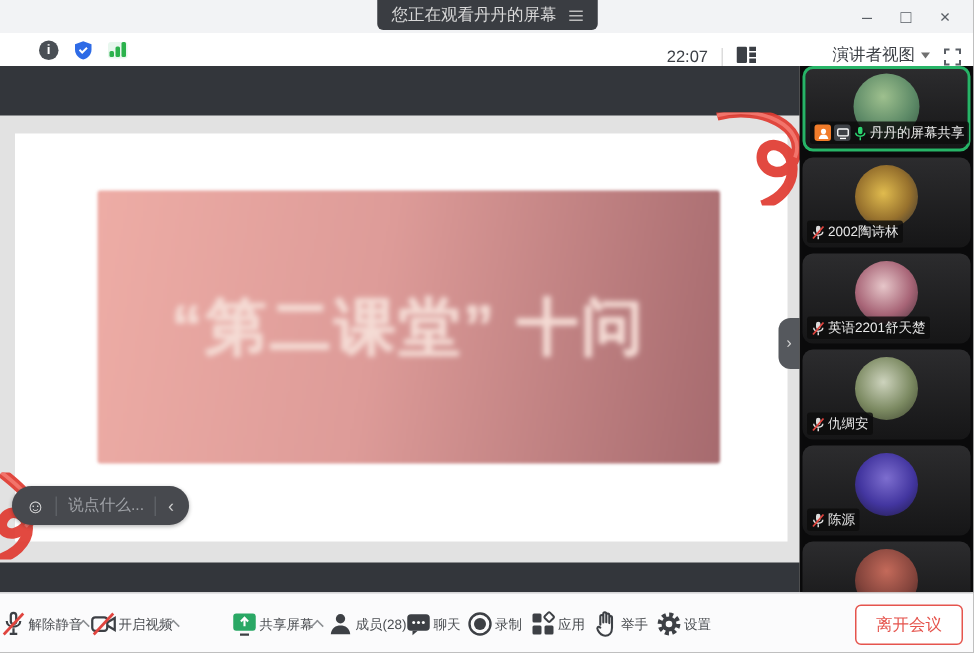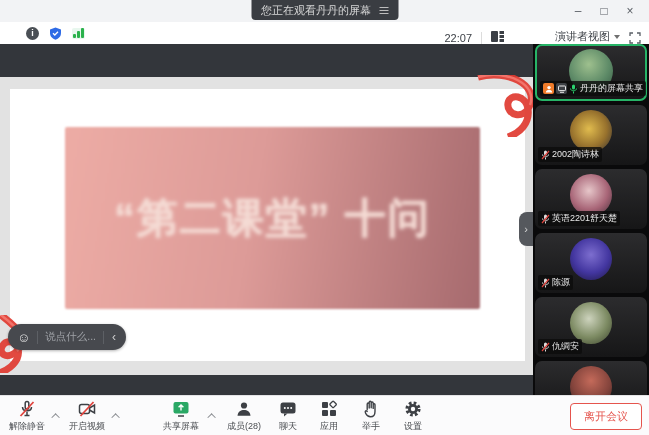--- a/index.html
+++ b/index.html
@@ -80,21 +80,21 @@
     position:absolute; left:3px; bottom:3px; max-width:106px; background:rgba(12,12,12,.82);
     border-radius:2px; padding:1px 3px; display:flex; align-items:center; gap:2px; overflow:hidden;
   }
   .plabel span { color:#e8e8e8; font-size:9px; white-space:nowrap; }
   .badge { width:11px; height:11px; border-radius:2px; display:flex; align-items:center; justify-content:center; flex-shrink:0; }
   .badge-presenter { background:#f07b2a; }
   .badge-share { background:#3e4146; }
   
   .toolbar { position:absolute; top:395px; left:0; width:649px; height:40px; background:#fbfbfc; border-top:1px solid #e4e4e6;
     display:flex; align-items:center; }
-  .tb-item { display:flex; flex-direction:column; align-items:center; justify-content:center; width:46px; height:38px; cursor:pointer; flex-shrink:0; }
+  .tb-item { display:flex; flex-direction:row; align-items:center; justify-content:center; width:46px; height:38px; cursor:pointer; flex-shrink:0; }
   .tb-item .lbl { font-size:9px; color:#4b4e52; margin-top:1px; white-space:nowrap; }
   .tb-caret { width:14px; height:38px; display:flex; align-items:center; justify-content:center; cursor:pointer; flex-shrink:0; }
   .caret-up { width:6px; height:6px; border-left:1.5px solid #8a8d91; border-top:1.5px solid #8a8d91; transform:rotate(45deg) translateY(2px); }
   .leave-btn {
     position:absolute; right:7px; top:7px; padding:5px 13px; background:#fff; border:1px solid #e5544d;
     color:#e5544d; font-size:11px; border-radius:4px; cursor:pointer; white-space:nowrap;
   }
   svg { display:block; }
 </style>
 </head>
@@ -244,46 +244,46 @@
               <path d="M1.5 4.5 C1.5 7.5 7.5 7.5 7.5 4.5" fill="none" stroke="#dcdcdc" stroke-width="1"></path>
               <path d="M4.5 7.5 V9.5" stroke="#dcdcdc" stroke-width="1"></path>
               <path d="M1 9 L8 1" stroke="#e0443e" stroke-width="1.2"></path>
             </svg>
         </span>
         <span>英语2201舒天楚</span>
       </div>
     </div>
 
     <div class="tile t">
-      <div class="avatar" style="background: radial-gradient(circle at 50% 40%, rgb(125, 110, 207) 0%, rgb(67, 54, 160) 55%, rgb(29, 24, 64) 100%);"></div>
+      <div class="avatar" style="background: radial-gradient(circle at 45% 40%, rgb(205, 211, 189) 0%, rgb(124, 138, 98) 55%, rgb(57, 64, 44) 100%);"></div>
       <div class="plabel">
         <span>
           <svg width="9" height="10" viewBox="0 0 9 10">
               <rect x="3" y="0.5" width="3" height="5" rx="1.5" fill="#dcdcdc"></rect>
               <path d="M1.5 4.5 C1.5 7.5 7.5 7.5 7.5 4.5" fill="none" stroke="#dcdcdc" stroke-width="1"></path>
               <path d="M4.5 7.5 V9.5" stroke="#dcdcdc" stroke-width="1"></path>
               <path d="M1 9 L8 1" stroke="#e0443e" stroke-width="1.2"></path>
             </svg>
         </span>
-        <span>陈源</span>
+        <span>仇绸安</span>
       </div>
     </div>
 
     <div class="tile t">
-      <div class="avatar" style="background: radial-gradient(circle at 45% 40%, rgb(205, 211, 189) 0%, rgb(124, 138, 98) 55%, rgb(57, 64, 44) 100%);"></div>
+      <div class="avatar" style="background: radial-gradient(circle at 50% 40%, rgb(125, 110, 207) 0%, rgb(67, 54, 160) 55%, rgb(29, 24, 64) 100%);"></div>
       <div class="plabel">
         <span>
           <svg width="9" height="10" viewBox="0 0 9 10">
               <rect x="3" y="0.5" width="3" height="5" rx="1.5" fill="#dcdcdc"></rect>
               <path d="M1.5 4.5 C1.5 7.5 7.5 7.5 7.5 4.5" fill="none" stroke="#dcdcdc" stroke-width="1"></path>
               <path d="M4.5 7.5 V9.5" stroke="#dcdcdc" stroke-width="1"></path>
               <path d="M1 9 L8 1" stroke="#e0443e" stroke-width="1.2"></path>
             </svg>
         </span>
-        <span>仇绸安</span>
+        <span>陈源</span>
       </div>
     </div>
 
     <div class="tile cut">
       <div class="avatar" style="background: radial-gradient(circle at 50% 35%, rgb(196, 106, 90) 0%, rgb(132, 68, 60) 55%, rgb(51, 32, 30) 100%);"></div>
     </div>
 
   </div>
 
   <div class="toolbar">
@@ -351,20 +351,29 @@
             <rect x="2.5" y="3.5" width="15" height="11" rx="2.5" fill="#3d4045"></rect>
             <path d="M6 14.5 L6 17.5 L9.5 14.5 Z" fill="#3d4045"></path>
             <circle cx="6.8" cy="9" r="1" fill="#fff"></circle>
             <circle cx="10" cy="9" r="1" fill="#fff"></circle>
             <circle cx="13.2" cy="9" r="1" fill="#fff"></circle>
           </svg>
       </span>
       <span class="lbl">聊天</span>
     </div>
 
+    <div class="tb-item" style="width:42px">
+      <span>
+        <svg width="20" height="20" viewBox="0 0 20 20">
+            <circle cx="10" cy="10" r="7" fill="none" stroke="#3d4045" stroke-width="1.6"></circle>
+            <circle cx="10" cy="10" r="4" fill="#3d4045"></circle>
+          </svg>
+      </span>
+      <span class="lbl">录制</span>
+    </div>
 
     <div class="tb-item" style="width:42px">
       <span>
         <svg width="20" height="20" viewBox="0 0 20 20">
             <rect x="3" y="3" width="6" height="6" rx="1" fill="#3d4045"></rect>
             <rect x="3" y="11" width="6" height="6" rx="1" fill="#3d4045"></rect>
             <rect x="11" y="11" width="6" height="6" rx="1" fill="#3d4045"></rect>
             <rect x="11.6" y="2.9" width="5" height="5" rx="0.8" transform="rotate(45 14.1 5.4)" fill="none" stroke="#3d4045" stroke-width="1.3"></rect>
           </svg>
       </span>

